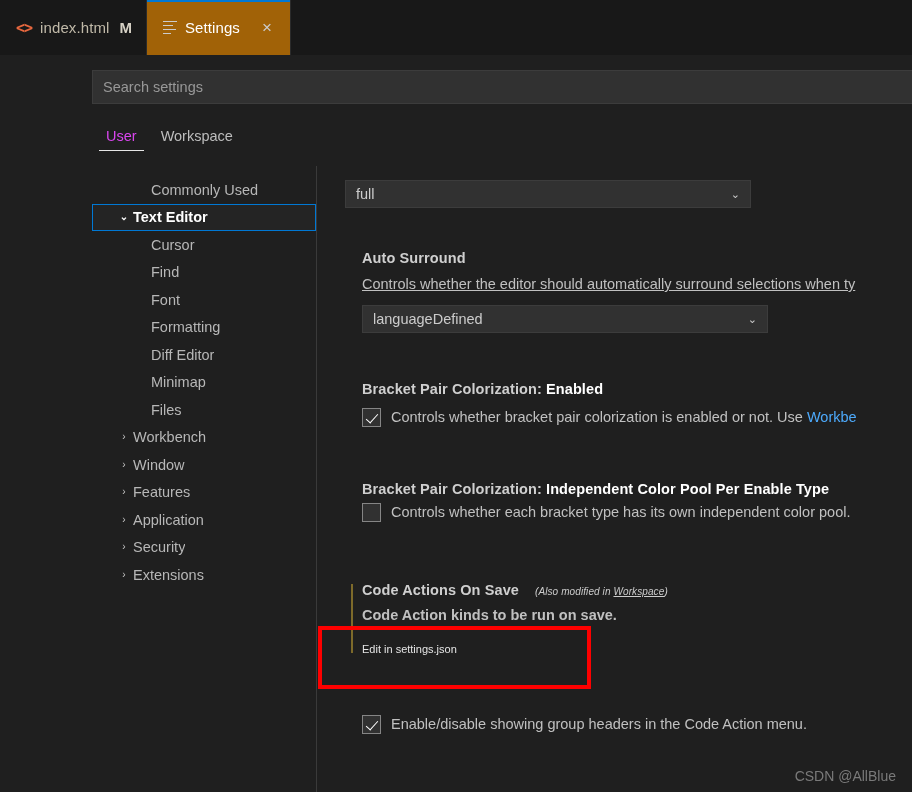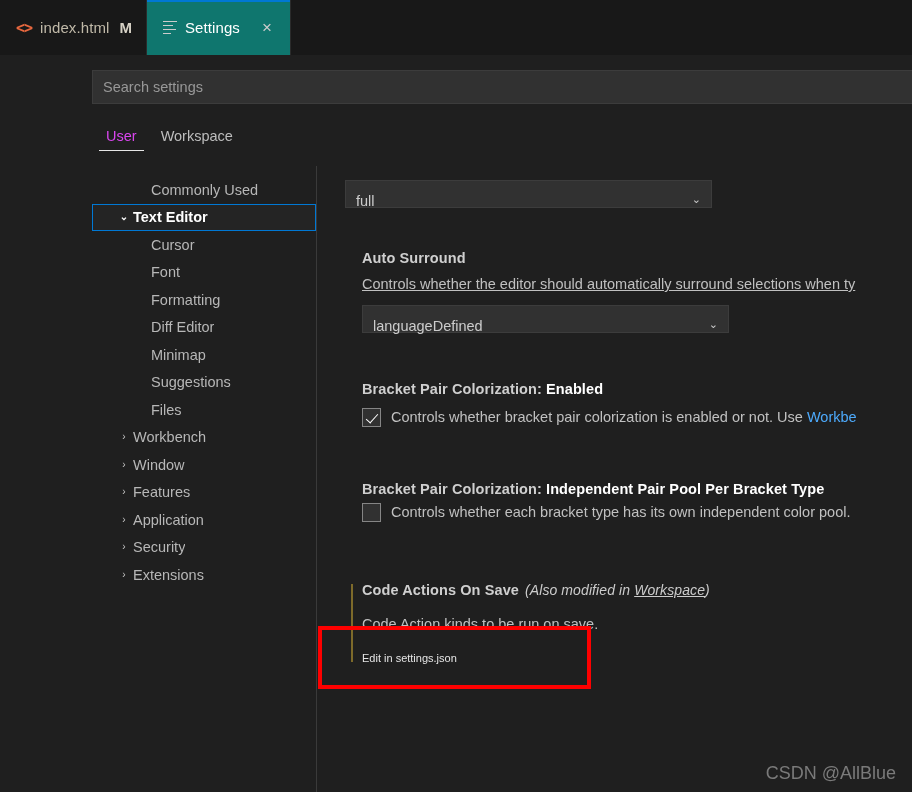--- a/index.html
+++ b/index.html
@@ -39,21 +39,21 @@
     position: relative;
     border-right: 1px solid #2b2b2b;
     cursor: pointer;
     user-select: none;
   }
   .tab.inactive {
     background: #181818;
     color: #9d9d9d;
   }
   .tab.active {
-    background: #0f766e;
+    background: #a16207;
     color: #ffffff;
   }
   .tab.active::before {
     content: "";
     position: absolute;
     top: 0; left: 0; right: 0;
     height: 2px;
     background: #0078d4;
   }
   .tab-label { white-space: nowrap; letter-spacing: .1px; }
@@ -202,45 +202,45 @@
     font-weight: bold;
     color: #cfcfcf;
     white-space: nowrap;
     letter-spacing: .1px;
   }
   .set-title .emph { color: #ffffff; }
   .set-scope-note {
     font-style: italic;
     font-weight: normal;
     color: #cccccc;
-    font-size: 14px;
-    margin-left: 6px;
+    font-size: 10px;
+    margin-left: 16px;
   }
   .set-scope-note u { text-decoration: underline; }
   .set-desc {
     font-size: 14.5px;
     color: #c0c0c0;
     white-space: nowrap;
     line-height: 1.45;
   }
   .set-desc .lnk { color: #4daafc; }
   .link {
     color: #e5e5e5;
     font-size: 11px;
     cursor: pointer;
     white-space: nowrap;
   }
 
   .dropdown {
     position: relative;
-    width: 367px; height: 28px;
+    width: 406px; height: 28px;
     background: #313131;
     border: 1px solid #3c3c3c;
     display: flex;
-    align-items: flex-start;
+    align-items: center;
     padding: 12px 10px;
     color: #cccccc;
     font-size: 14.5px;
     cursor: pointer;
     user-select: none;
   }
   .dropdown .chev-dn {
     position: absolute;
     right: 10px;
     font-size: 11px;
@@ -279,21 +279,21 @@
     left: 318px; top: 626px;
     width: 273px; height: 63px;
     border: 4px solid #fe0000;
     pointer-events: none;
   }
 
   
   .watermark {
     position: absolute;
     right: 16px; bottom: 8px;
-    font-size: 18px;
+    font-size: 14px;
     color: #7a7a7a;
     user-select: none;
     white-space: nowrap;
     margin-top: 44px;
   }
 </style>
 </head>
 <body>
 
 <div id="app">
@@ -342,33 +342,33 @@
 
     <div class="toc-item lvl0 selected">
       <span class="chev">⌄</span>
       <span class="toc-label">Text Editor</span>
     </div>
 
     <div class="toc-item lvl1">
       <span class="toc-label">Cursor</span>
     </div>
     <div class="toc-item lvl1">
+      <span class="toc-label">Find</span>
+    </div>
+    <div class="toc-item lvl1">
       <span class="toc-label">Font</span>
     </div>
     <div class="toc-item lvl1">
       <span class="toc-label">Formatting</span>
     </div>
     <div class="toc-item lvl1">
       <span class="toc-label">Diff Editor</span>
     </div>
     <div class="toc-item lvl1">
       <span class="toc-label">Minimap</span>
-    </div>
-    <div class="toc-item lvl1">
-      <span class="toc-label">Suggestions</span>
     </div>
     <div class="toc-item lvl1">
       <span class="toc-label">Files</span>
     </div>
 
     <div class="toc-item lvl0 has-chev">
       <span class="chev">›</span>
       <span class="toc-label">Workbench</span>
     </div>
     <div class="toc-item lvl0 has-chev">
@@ -417,38 +417,42 @@
         <span>Bracket Pair Colorization: </span><span class="emph">Enabled</span>
       </div>
       <div class="chk-row" style="margin-top:10px;">
         <span class="chkbox checked"></span>
         <span class="set-desc"><span>Controls whether bracket pair colorization is enabled or not. Use </span><span class="lnk">Workbe</span></span>
       </div>
     </div>
 
     <div class="abs setting-row" style="left:0px; top:315px; padding-left:17px;">
       <div class="set-title">
-        <span>Bracket Pair Colorization: </span><span class="emph">Independent Pair Pool Per Bracket Type</span>
+        <span>Bracket Pair Colorization: </span><span class="emph">Independent Color Pool Per Enable Type</span>
       </div>
       <div class="chk-row" style="margin-top:5px;">
         <span class="chkbox"></span>
         <span class="set-desc">Controls whether each bracket type has its own independent color pool.</span>
       </div>
     </div>
 
     <div class="abs setting-row" style="left:0px; top:416px; padding-left:17px;">
       <div class="mod-bar"></div>
       <div class="set-title">
         <span>Code Actions On Save</span><span class="set-scope-note"><span>(Also modified in </span><u>Workspace</u><span>)</span></span>
       </div>
-      <div class="set-desc" style="margin-top:16px;">Code Action kinds to be run on save.</div>
+      <div class="set-desc" style="margin-top:7px;font-weight:bold;">Code Action kinds to be run on save.</div>
       <div class="link" style="margin-top:17px;">Edit in settings.json</div>
     </div>
 
     <div class="abs setting-row" style="left:0px; top:538px; padding-left:17px;">
+      <div class="chk-row" style="margin-top:10px;">
+        <span class="chkbox checked"></span>
+        <span class="set-desc">Enable/disable showing group headers in the Code Action menu.</span>
+      </div>
     </div>
 
   </div>
 
   <div class="annot-box"></div>
 
   <div class="watermark">CSDN @AllBlue</div>
 
 </div>
 

